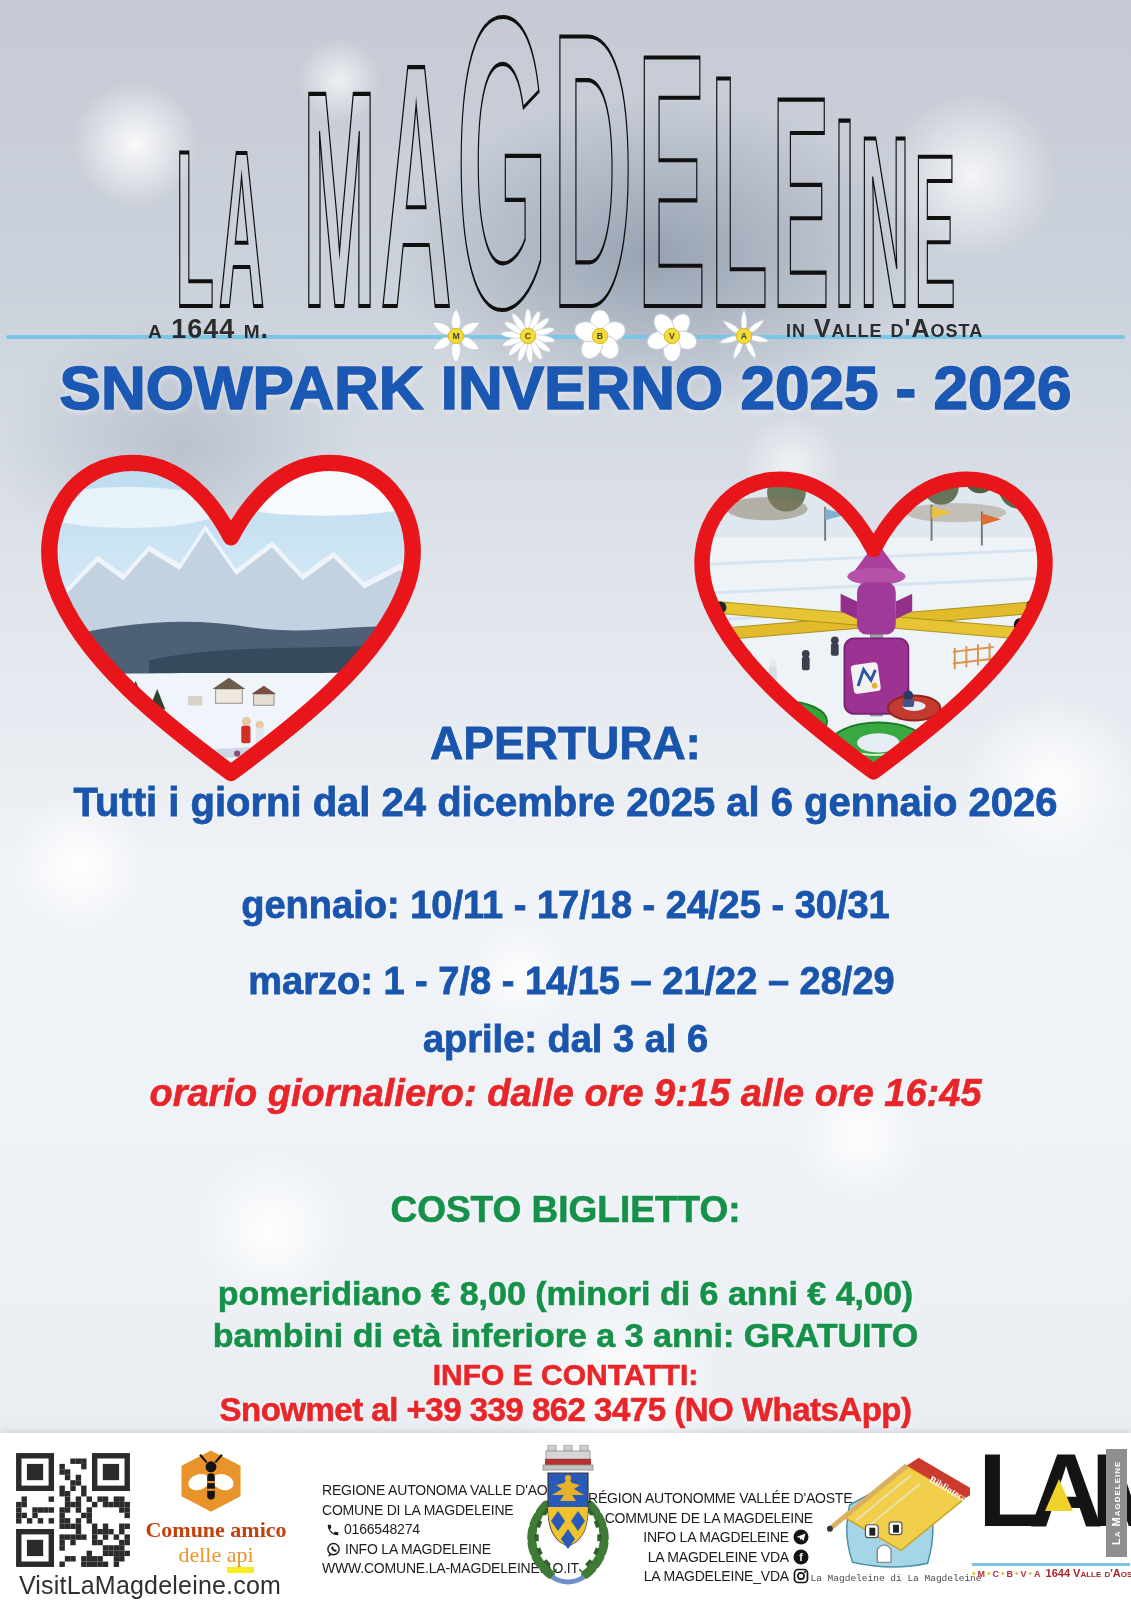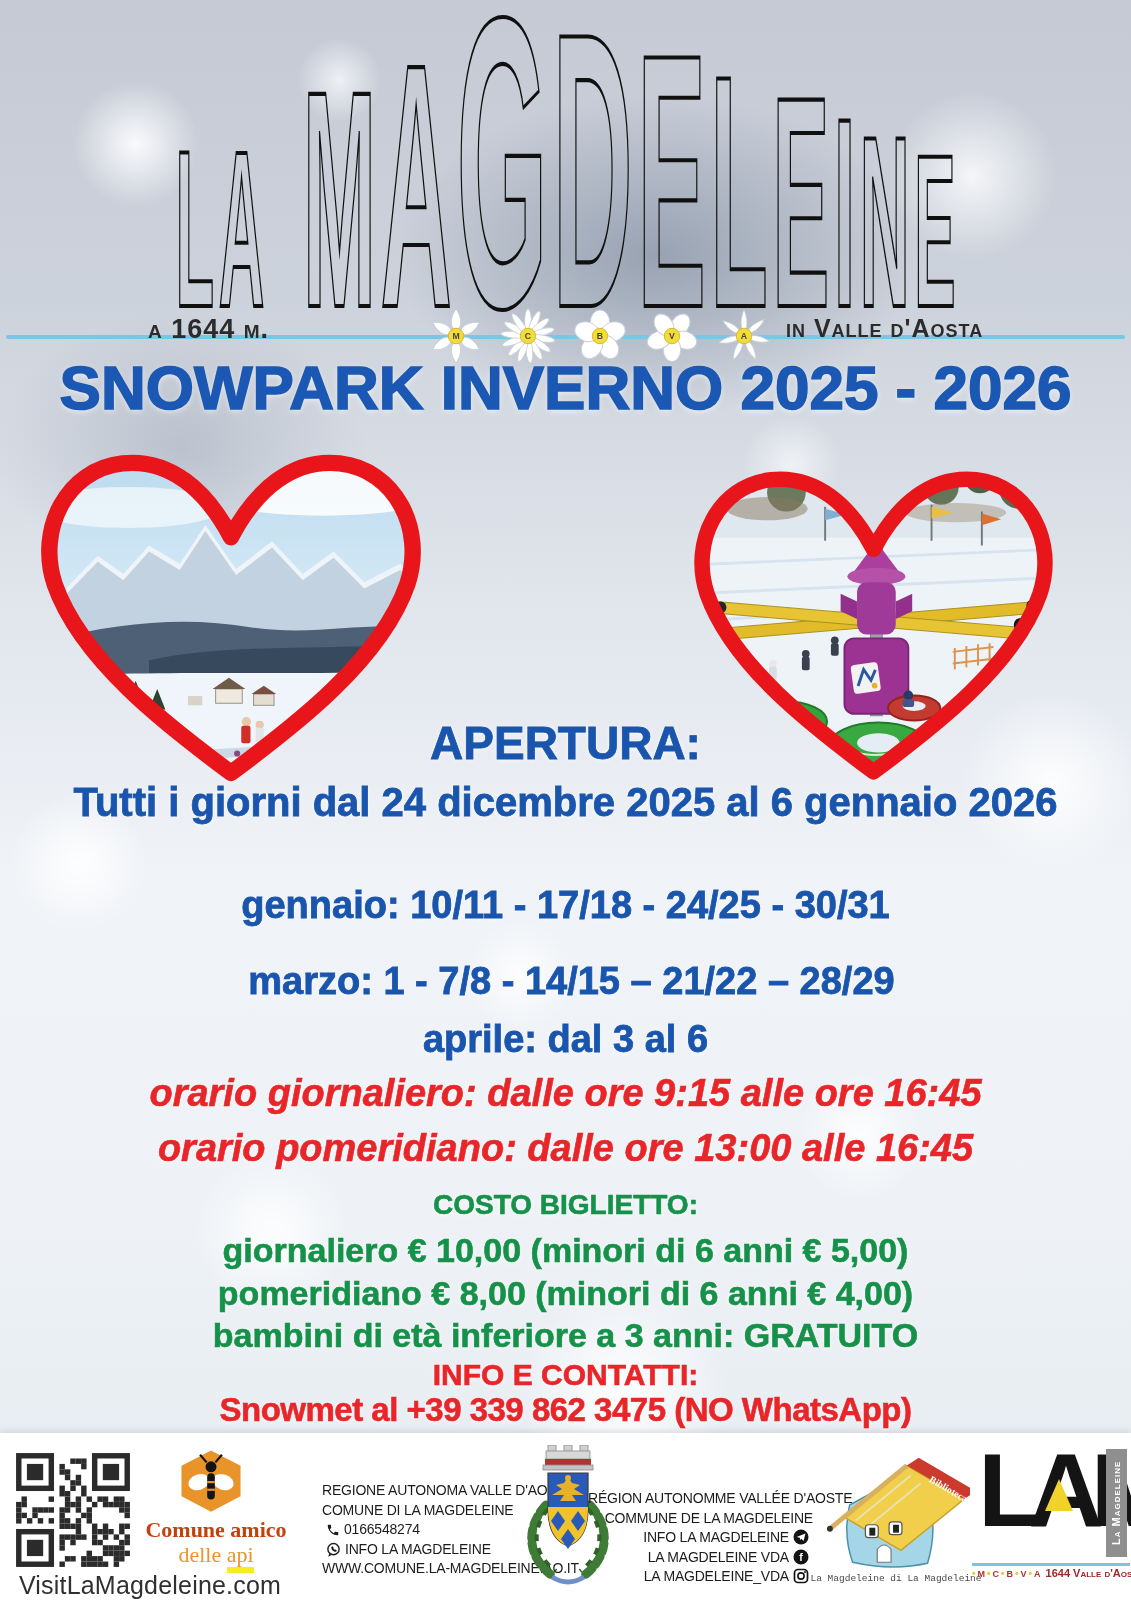--- a/index.html
+++ b/index.html
@@ -342,24 +342,22 @@
     <path d="M200,334 C138,288 54,224 28,150 C10,96 40,38 94,32 C140,27 176,58 200,104 C224,58 260,27 306,32 C360,38 390,96 372,150 C346,224 262,288 200,334 Z" fill="none" stroke="#e8161b" stroke-width="16" stroke-linejoin="round"></path>
   </svg>
 
   <div class="abs ctr line blue" style="top:716px;font-size:46px;">APERTURA:</div>
   <div class="abs ctr line blue" style="top:780px;font-size:40px;">Tutti i giorni dal 24 dicembre 2025 al 6 gennaio 2026</div>
   <div class="abs ctr line blue" style="top:843px;font-size:38px;margin-top:41px;">gennaio: 10/11 - 17/18 - 24/25 - 30/31</div>
   <div class="abs ctr line blue" style="top:960px;font-size:38px;padding-left:12px;">marzo: 1 - 7/8 - 14/15 – 21/22 – 28/29</div>
   <div class="abs ctr line blue" style="top:1018px;font-size:38px;">aprile: dal 3 al 6</div>
 
   <div class="abs ctr line red it" style="top:1072px;font-size:38px;">orario giornaliero: dalle ore 9:15 alle ore 16:45</div>
-  <div class="abs ctr line red it" style="top:1127px;font-size:38px;">orario pomeridiano: dalle ore 13:00 alle 16:45</div>
-
-  <div class="abs ctr line green" style="top:1189px;font-size:28px;">COSTO BIGLIETTO:</div>
-  <div class="abs ctr line green" style="top:1231px;font-size:34px;">giornaliero € 10,00 (minori di 6 anni € 5,00)</div>
+
+  <div class="abs ctr line green" style="top:1189px;font-size:37px;">COSTO BIGLIETTO:</div>
   <div class="abs ctr line green" style="top:1274px;font-size:34px;">pomeridiano € 8,00 (minori di 6 anni € 4,00)</div>
   <div class="abs ctr line green" style="top:1316px;font-size:34px;">bambini di età inferiore a 3 anni: GRATUITO</div>
 
   <div class="abs ctr line red" style="top:1358px;font-size:30px;">INFO E CONTATTI:</div>
   <div class="abs ctr line red" style="top:1391px;font-size:33px;letter-spacing:-.5px;">Snowmet al +39 339 862 3475  (NO WhatsApp)</div>
 
   <div class="abs footer">
 
     <svg class="abs qr" id="qr-svg" viewBox="0 0 126 126">
       <rect x="0" y="0" width="126" height="126" fill="#ffffff"></rect>

